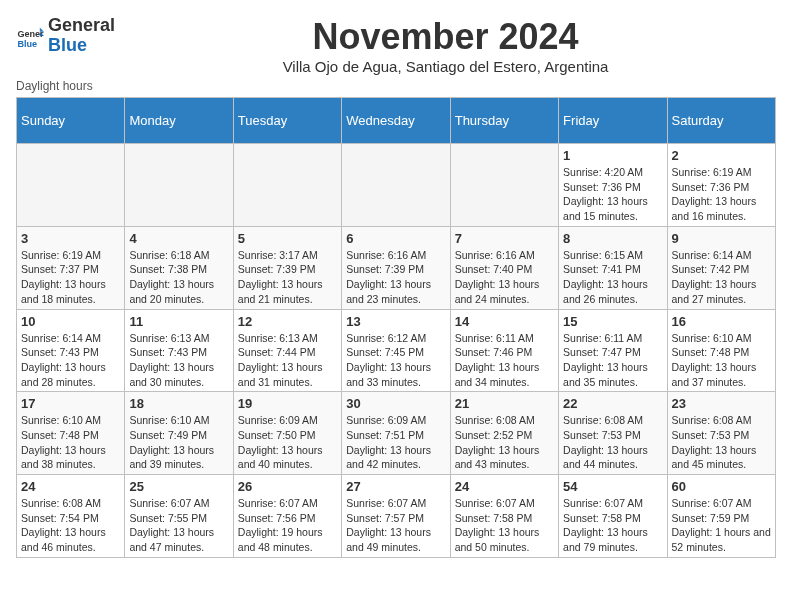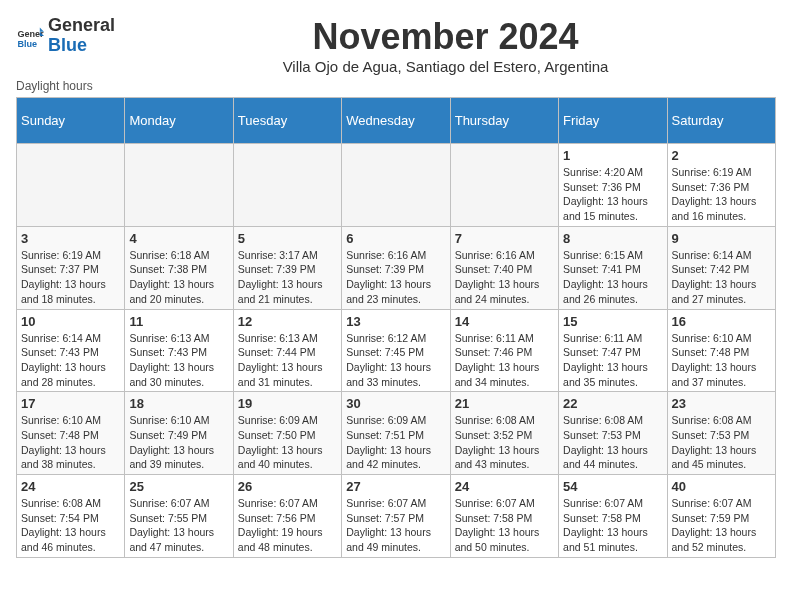--- a/index.html
+++ b/index.html
@@ -216,21 +216,21 @@
         <td>
           <span class="day-num">19</span>
           <div class="day-info"><span>Sunrise: 6:09 AM</span><br><span>Sunset: 7:50 PM</span><br><span>Daylight: 13 hours and 40 minutes.</span></div>
         </td>
         <td>
           <span class="day-num">30</span>
           <div class="day-info"><span>Sunrise: 6:09 AM</span><br><span>Sunset: 7:51 PM</span><br><span>Daylight: 13 hours and 42 minutes.</span></div>
         </td>
         <td>
           <span class="day-num">21</span>
-          <div class="day-info"><span>Sunrise: 6:08 AM</span><br><span>Sunset: 3:52 PM</span><br><span>Daylight: 13 hours and 43 minutes.</span></div>
+          <div class="day-info"><span>Sunrise: 6:08 AM</span><br><span>Sunset: 2:52 PM</span><br><span>Daylight: 13 hours and 43 minutes.</span></div>
         </td>
         <td>
           <span class="day-num">22</span>
           <div class="day-info"><span>Sunrise: 6:08 AM</span><br><span>Sunset: 7:53 PM</span><br><span>Daylight: 13 hours and 44 minutes.</span></div>
         </td>
         <td>
           <span class="day-num">23</span>
           <div class="day-info"><span>Sunrise: 6:08 AM</span><br><span>Sunset: 7:53 PM</span><br><span>Daylight: 13 hours and 45 minutes.</span></div>
         </td>
       </tr>
@@ -250,21 +250,21 @@
         <td>
           <span class="day-num">27</span>
           <div class="day-info"><span>Sunrise: 6:07 AM</span><br><span>Sunset: 7:57 PM</span><br><span>Daylight: 13 hours and 49 minutes.</span></div>
         </td>
         <td>
           <span class="day-num">24</span>
           <div class="day-info"><span>Sunrise: 6:07 AM</span><br><span>Sunset: 7:58 PM</span><br><span>Daylight: 13 hours and 50 minutes.</span></div>
         </td>
         <td>
           <span class="day-num">54</span>
-          <div class="day-info"><span>Sunrise: 6:07 AM</span><br><span>Sunset: 7:58 PM</span><br><span>Daylight: 13 hours and 51 minutes.</span></div>
-        </td>
-        <td>
-          <span class="day-num">40</span>
-          <div class="day-info"><span>Sunrise: 6:07 AM</span><br><span>Sunset: 7:59 PM</span><br><span>Daylight: 13 hours and 52 minutes.</span></div>
+          <div class="day-info"><span>Sunrise: 6:07 AM</span><br><span>Sunset: 7:58 PM</span><br><span>Daylight: 13 hours and 79 minutes.</span></div>
+        </td>
+        <td>
+          <span class="day-num">60</span>
+          <div class="day-info"><span>Sunrise: 6:07 AM</span><br><span>Sunset: 7:59 PM</span><br><span>Daylight: 1 hours and 52 minutes.</span></div>
         </td>
       </tr>
     </tbody>
 </table>
 
 </body></html>

